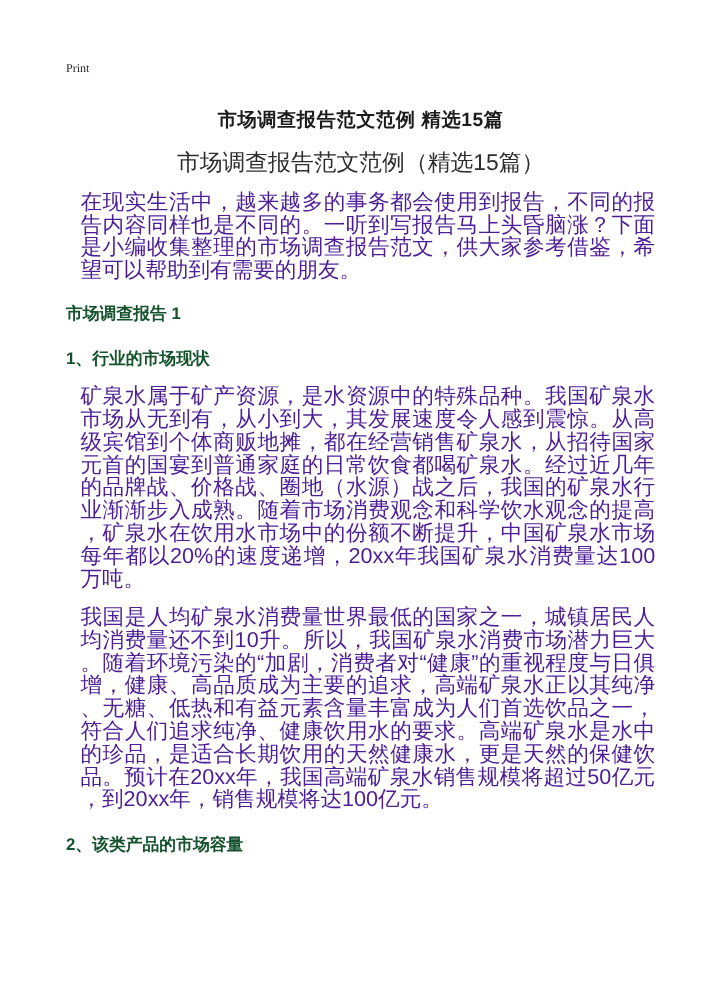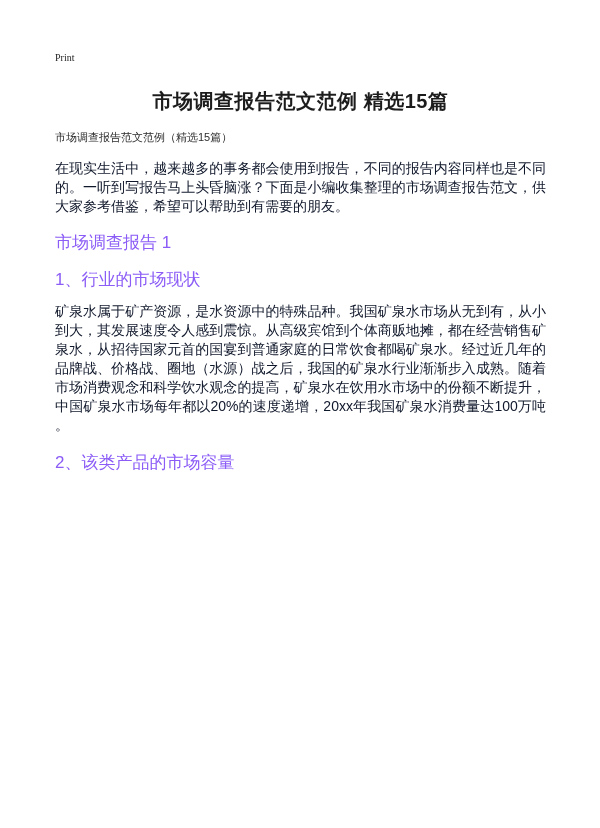--- a/index.html
+++ b/index.html
@@ -18,47 +18,49 @@
     padding: 47px 54px 40px 55px;
     color: #2d2d2d;
   }
   .print-link {
     font-family: "Liberation Serif", serif;
     font-size: 10px;
     color: #1f1f1f;
     display: inline-block;
   }
   .doc-title {
-    font-size: 20px;
+    font-size: 16px;
     font-weight: bold;
     text-align: center;
     color: #1c1c1c;
     margin-top: 24px;
     letter-spacing: 0.5px;
     line-height: 24px;
   }
   .doc-subtitle {
-    font-size: 11px;
+    font-size: 19px;
     color: #2d2d2d;
     margin-top: 15px;
     line-height: 18px;
+    text-align: center;
   }
   .para {
-    font-size: 14px;
+    font-size: 18px;
     line-height: 19px;
-    color: #0f172a;
+    color: #4c1d95;
     text-align: justify;
     word-break: break-all;
     line-break: anywhere;
     margin-top: 13px;
+    margin-left: 12px;
   }
   .sec-heading {
-    font-size: 17px;
-    font-weight: normal;
-    color: #8b5cf6;
+    font-size: 14px;
+    font-weight: bold;
+    color: #14532d;
     margin-top: 17px;
     line-height: 19px;
   }
   .sec-heading.sub {
     margin-top: 18px;
   }
 </style>
 </head>
 <body>
 
@@ -72,17 +74,18 @@
 
   <p class="para">在现实生活中，越来越多的事务都会使用到报告，不同的报告内容同样也是不同的。一听到写报告马上头昏脑涨？下面是小编收集整理的市场调查报告范文，供大家参考借鉴，希望可以帮助到有需要的朋友。</p>
 
   <h2 class="sec-heading">市场调查报告 1</h2>
 
   <h3 class="sec-heading sub">1、行业的市场现状</h3>
 
   <p class="para">矿泉水属于矿产资源，是水资源中的特殊品种。我国矿泉水市场从无到有，从小到大，其发展速度令人感到震惊。从高级宾馆到个体商贩地摊，都在经营销售矿泉水，从招待国家元首的国宴到普通家庭的日常饮食都喝矿泉水。经过近几年的品牌战、价格战、圈地（水源）战之后，我国的矿泉水行业渐渐步入成熟。随着市场消费观念和科学饮水观念的提高，矿泉水在饮用水市场中的份额不断提升，中国矿泉水市场每年都以20%的速度递增，20xx年我国矿泉水消费量达100万吨。</p>
 
 
+  <p class="para">我国是人均矿泉水消费量世界最低的国家之一，城镇居民人均消费量还不到10升。所以，我国矿泉水消费市场潜力巨大。随着环境污染的“加剧，消费者对“健康”的重视程度与日俱增，健康、高品质成为主要的追求，高端矿泉水正以其纯净、无糖、低热和有益元素含量丰富成为人们首选饮品之一，符合人们追求纯净、健康饮用水的要求。高端矿泉水是水中的珍品，是适合长期饮用的天然健康水，更是天然的保健饮品。预计在20xx年，我国高端矿泉水销售规模将超过50亿元，到20xx年，销售规模将达100亿元。</p>
 
   <h3 class="sec-heading sub">2、该类产品的市场容量</h3>
 
 
 </div>
 
 </body></html>

